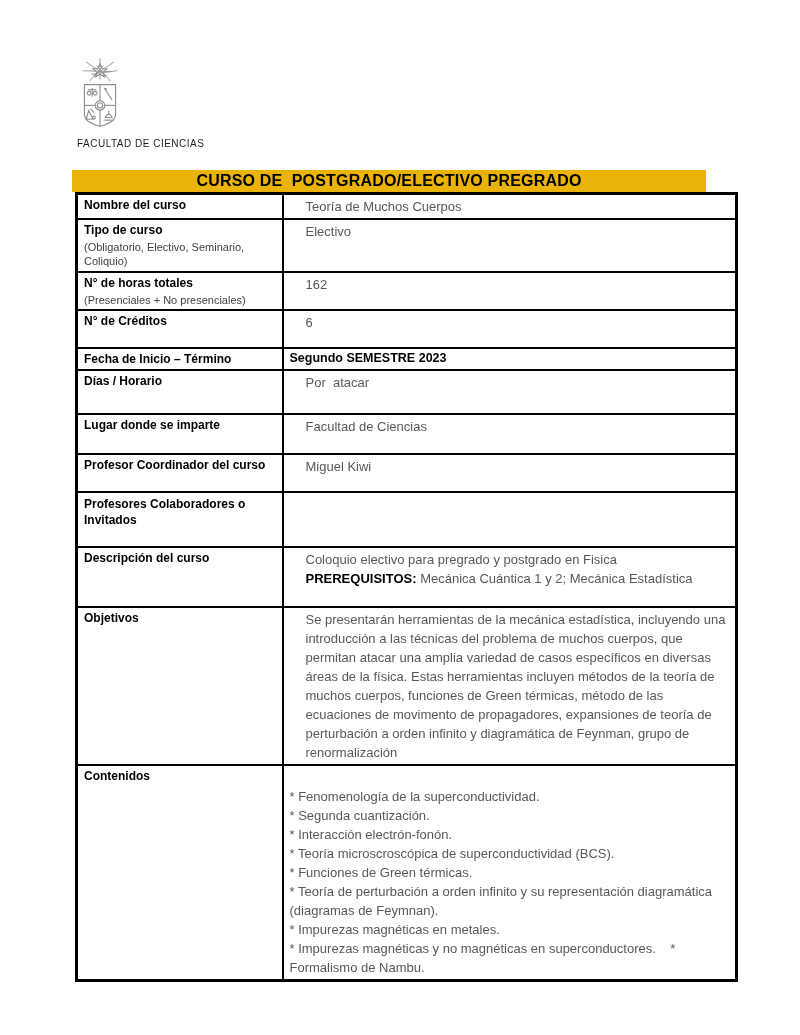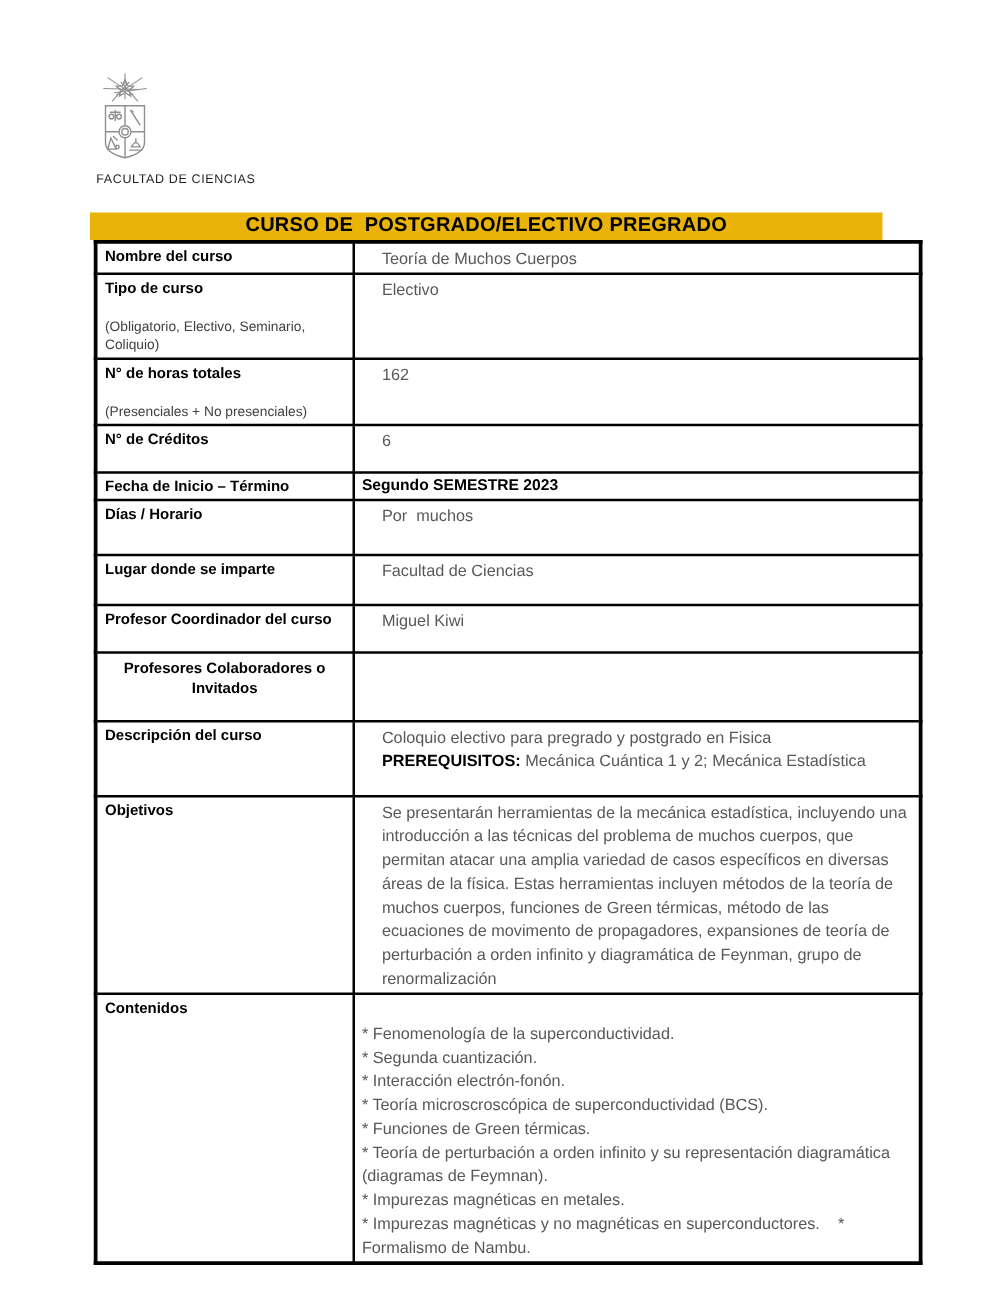--- a/index.html
+++ b/index.html
@@ -18,22 +18,22 @@
   .title-band span { font-weight:bold; font-size:16px; line-height:22px; color:#000;
                      white-space:pre; letter-spacing:0.2px; }
 
   
   table.course { position:absolute; left:75px; top:192px; width:663px;
                  border-collapse:collapse; table-layout:fixed; }
   table.course td { border:2px solid #000; vertical-align:top; padding:2px 6px; }
   table.course { border:3px solid #000; }
   td.lblcell { width:206px; }
   .lab  { font-weight:bold; font-size:12px; color:#000; padding-top:1px; white-space:nowrap; }
-  .lab.wrap { white-space:normal; line-height:1.35;text-align:center; }
-  .note { font-size:11px; color:#3f3f3f; margin-top:18px; line-height:1.3; }
+  .lab.wrap { white-space:normal; line-height:1.35; }
+  .note { font-size:11px; color:#3f3f3f; margin-top:3px; line-height:1.3; }
   .val  { font-size:13px; color:#585858; line-height:19px; white-space:pre-wrap;margin-left:16px; }
   .val-strong { font-size:12.5px; color:#000; font-weight:bold; white-space:pre-wrap; }
   .prereq-b { font-weight:bold; color:#000; }
   .cont-lines { padding-top:19px; }
   .cont-lines div { font-size:13px; color:#585858; line-height:19px; white-space:pre-wrap; }
 
   
   tr.h23 td{ height:23px; } tr.h51 td{ height:51px; } tr.h38 td{ height:38px; }
   tr.h22 td{ height:22px; } tr.h34 td{ height:44px; } tr.h40 td{ height:40px; }
   tr.h55 td{ height:55px; } tr.h60 td{ height:60px; } tr.h152 td{ height:152px; }
@@ -139,21 +139,21 @@
       <td>
             <div class="val-strong">Segundo SEMESTRE 2023</div>
           </td>
     </tr>
 
     <tr class="h34">
       <td class="lblcell">
             <div class="lab">Días / Horario</div>
           </td>
       <td>
-            <div class="val">Por  muchos</div>
+            <div class="val">Por  atacar</div>
           </td>
     </tr>
 
     <tr class="h40">
       <td class="lblcell">
             <div class="lab">Lugar donde se imparte</div>
           </td>
       <td>
             <div class="val">Facultad de Ciencias</div>
           </td>

